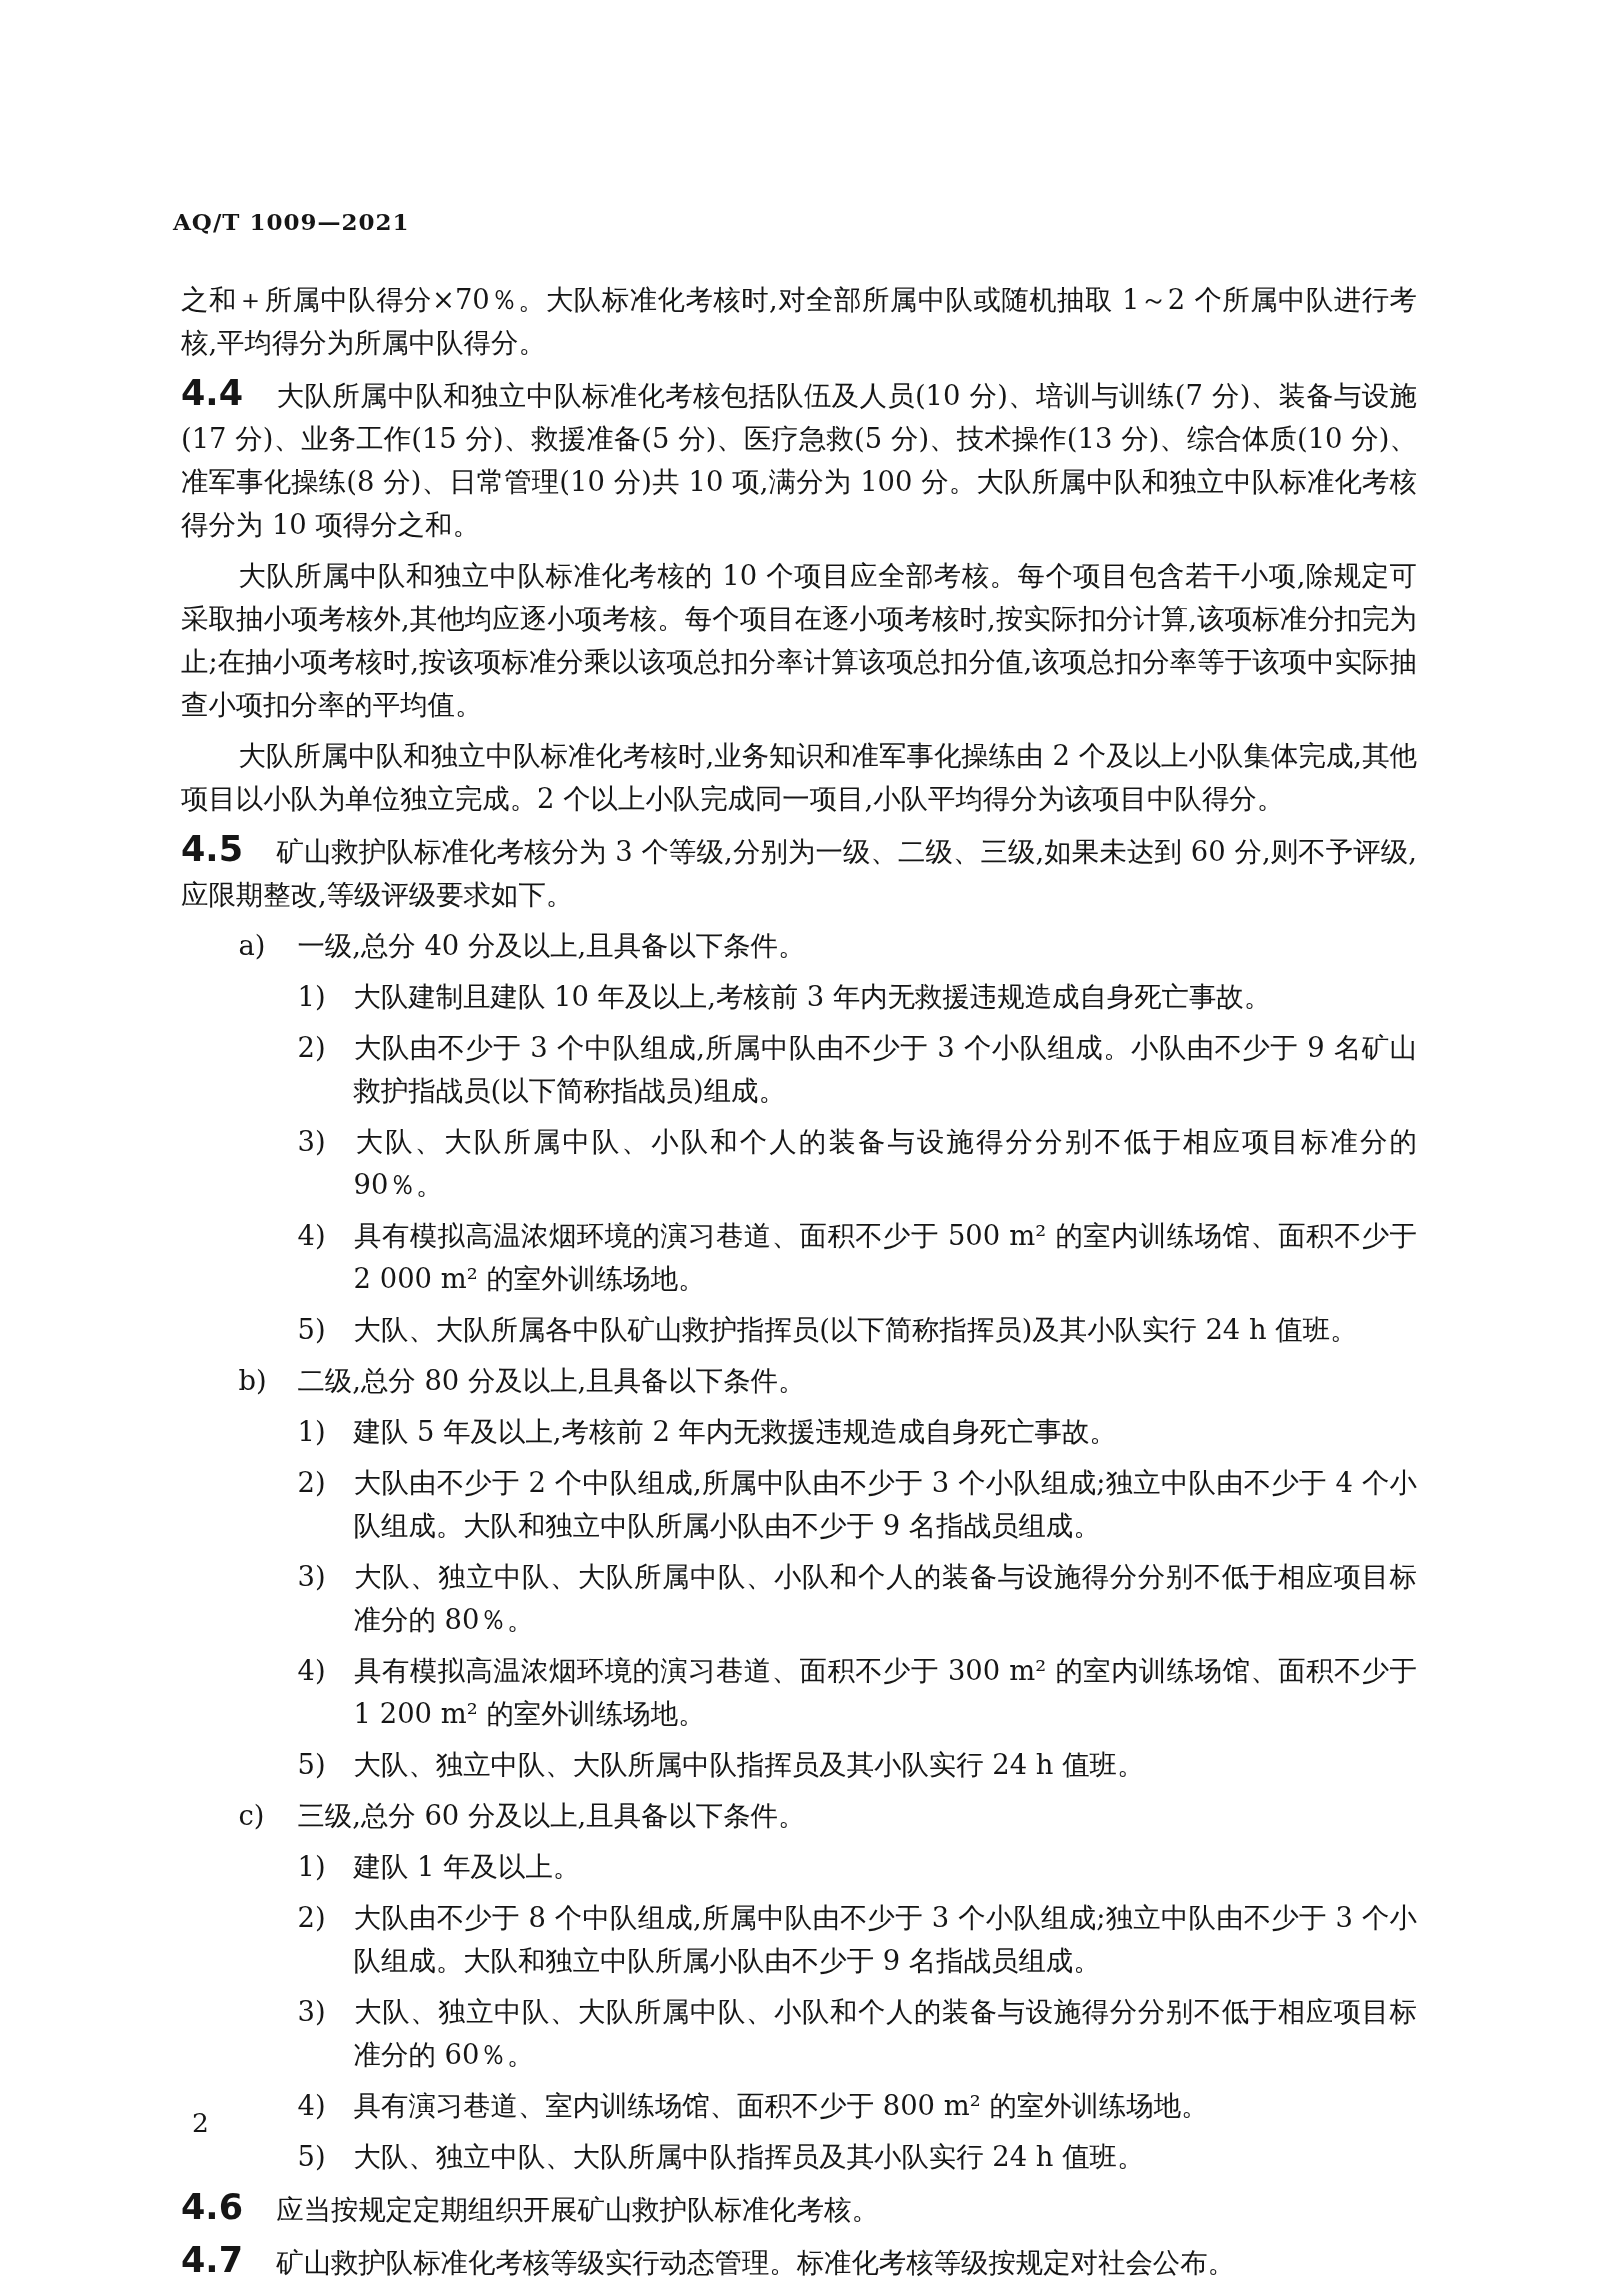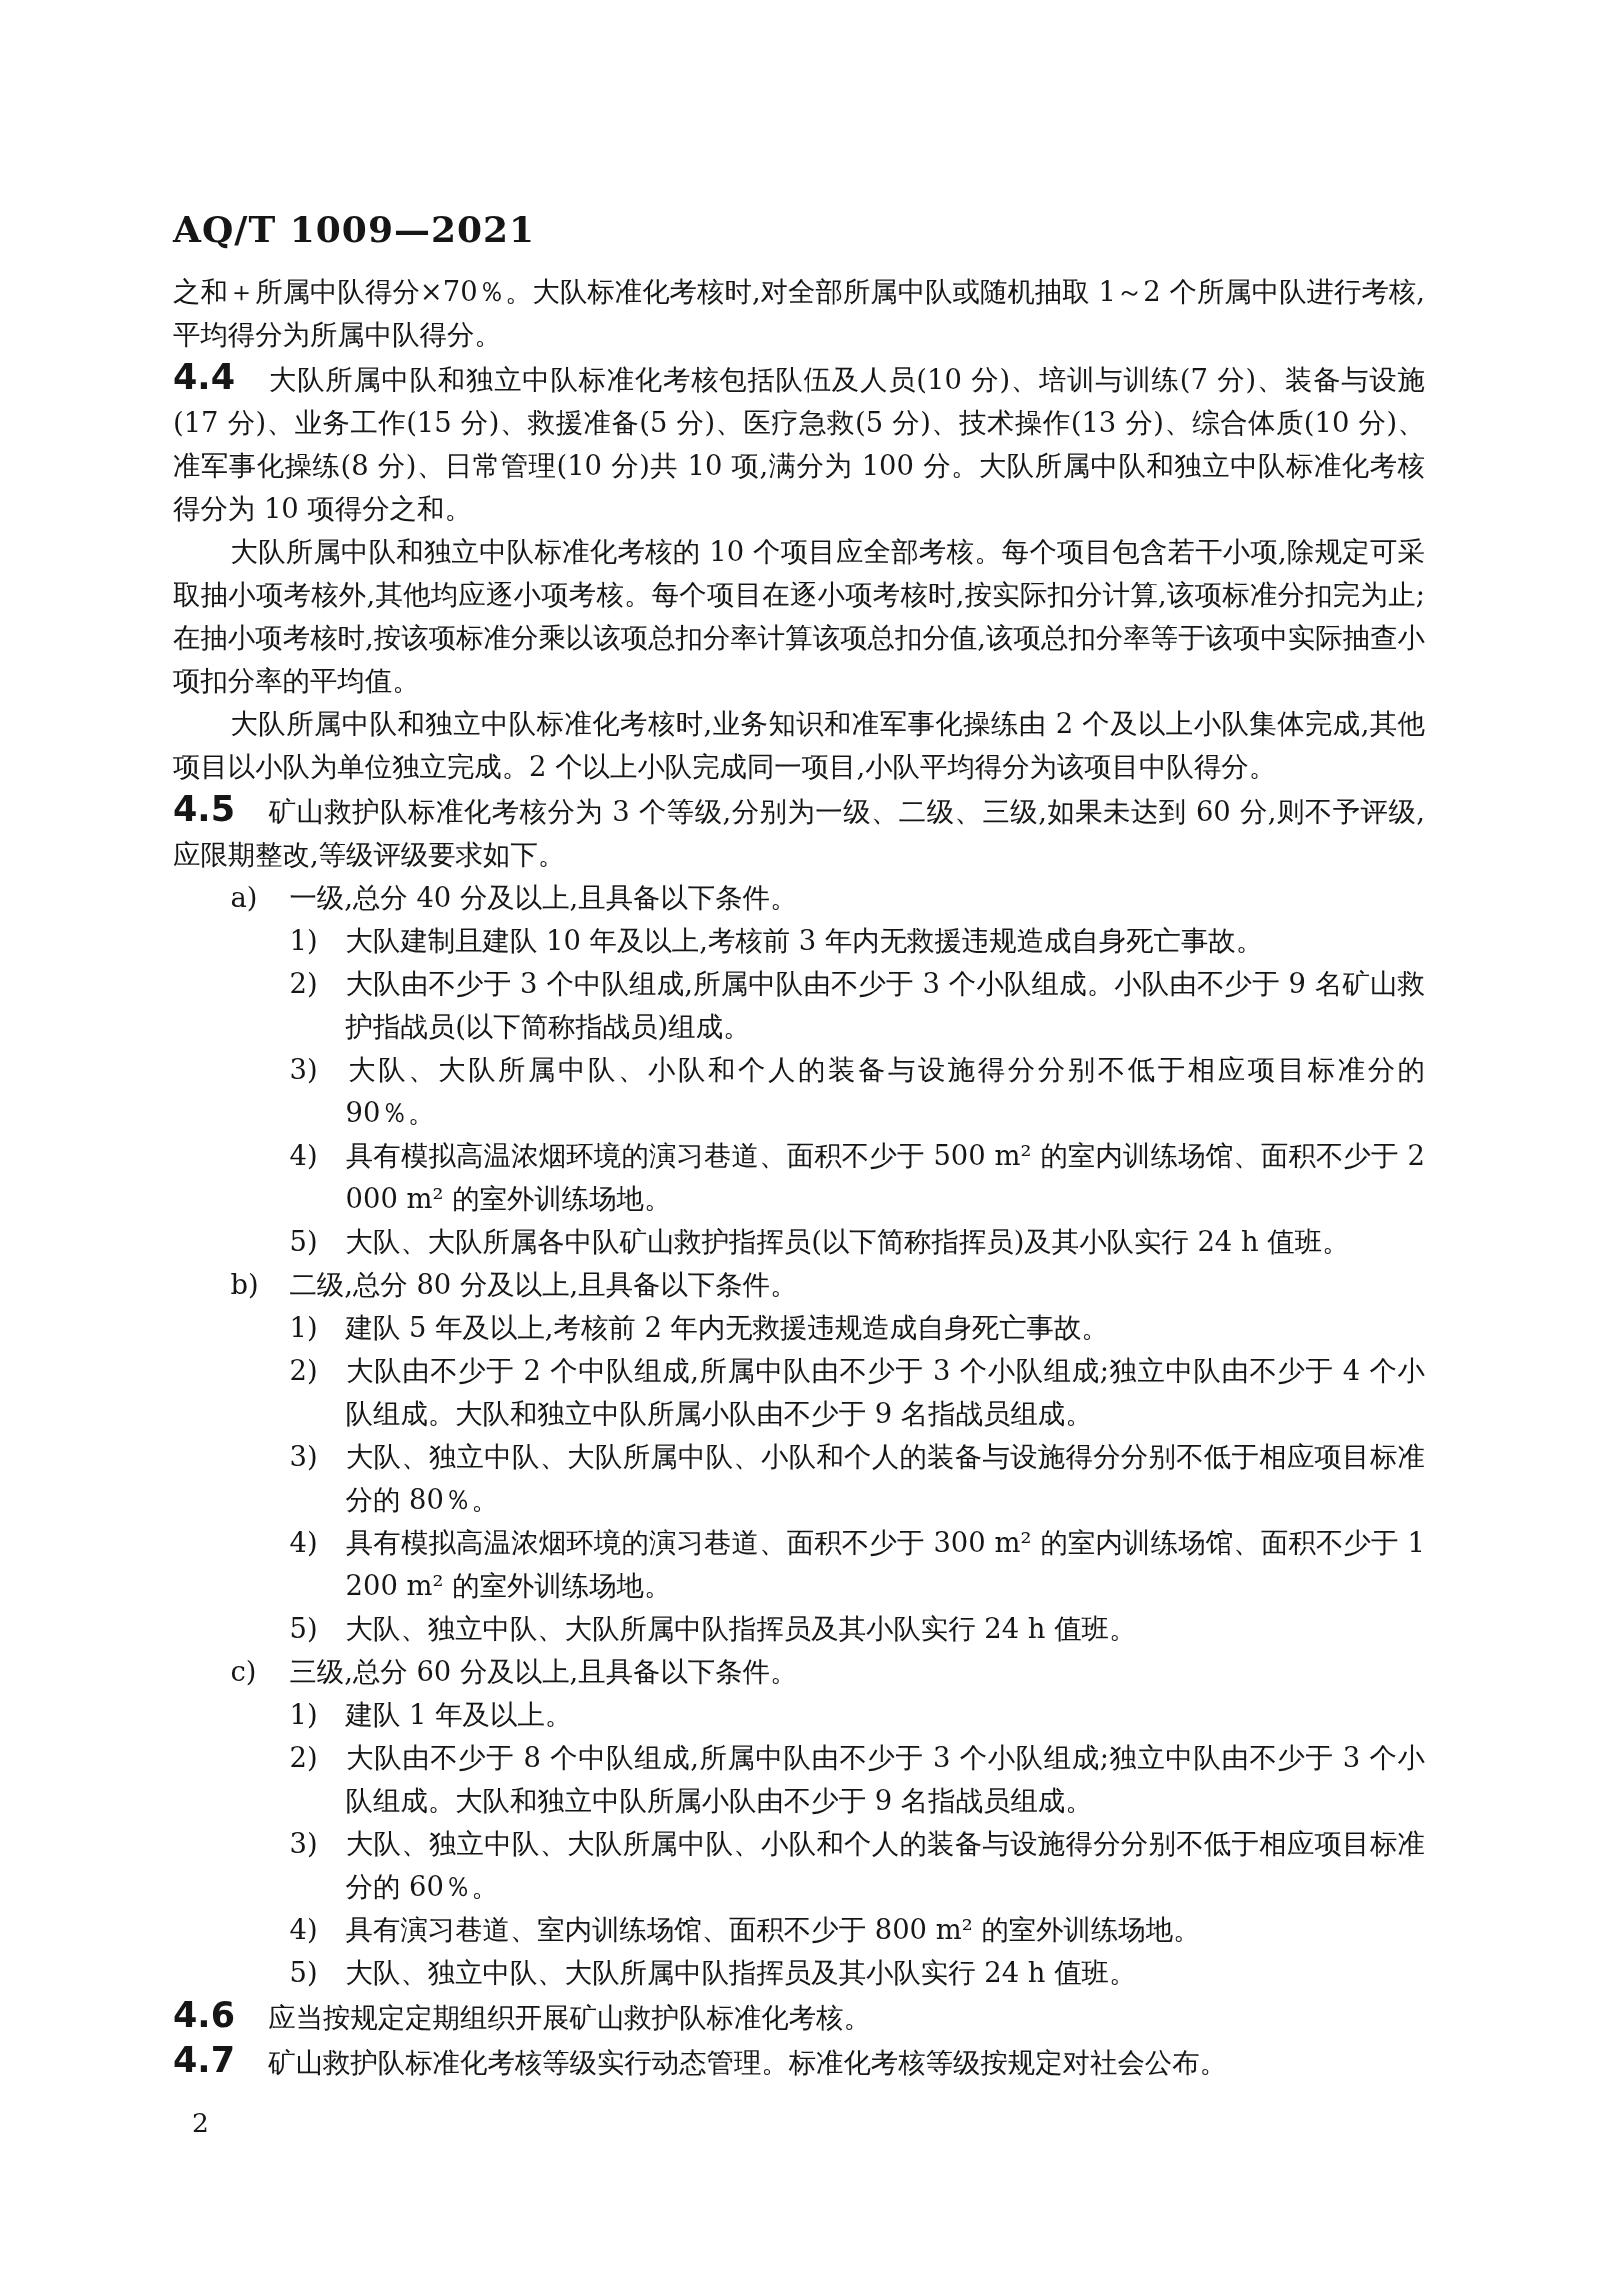--- a/index.html
+++ b/index.html
@@ -13,36 +13,36 @@
     height: 2293px;
     background: #ffffff;
     overflow: hidden;
     font-family: "DejaVu Serif", "Liberation Serif", serif;
     color: #161616;
   }
   .doc-header {
     position: absolute;
     left: 173px;
     top: 208px;
-    font-size: 36px;
+    font-size: 23px;
     font-weight: bold;
     letter-spacing: 1px;
     white-space: nowrap;
   }
   .doc-body {
     position: absolute;
     left: 173px;
     top: 270px;
     width: 1252px;
     font-size: 27.4px;
     line-height: 43px;
     text-align: justify;
   }
   .doc-body p {
-    margin: 0;
+    margin: 8px;
     padding: 0;
   }
   p.indent  { text-indent: 2.1em; }
   p.clause .num {
     font-family: "DejaVu Sans", "Liberation Sans", sans-serif;
     font-weight: bold;
     font-size: 35px;
     margin-right: 0.95em;
   }
   p.level1 { padding-left: 4.25em; }

